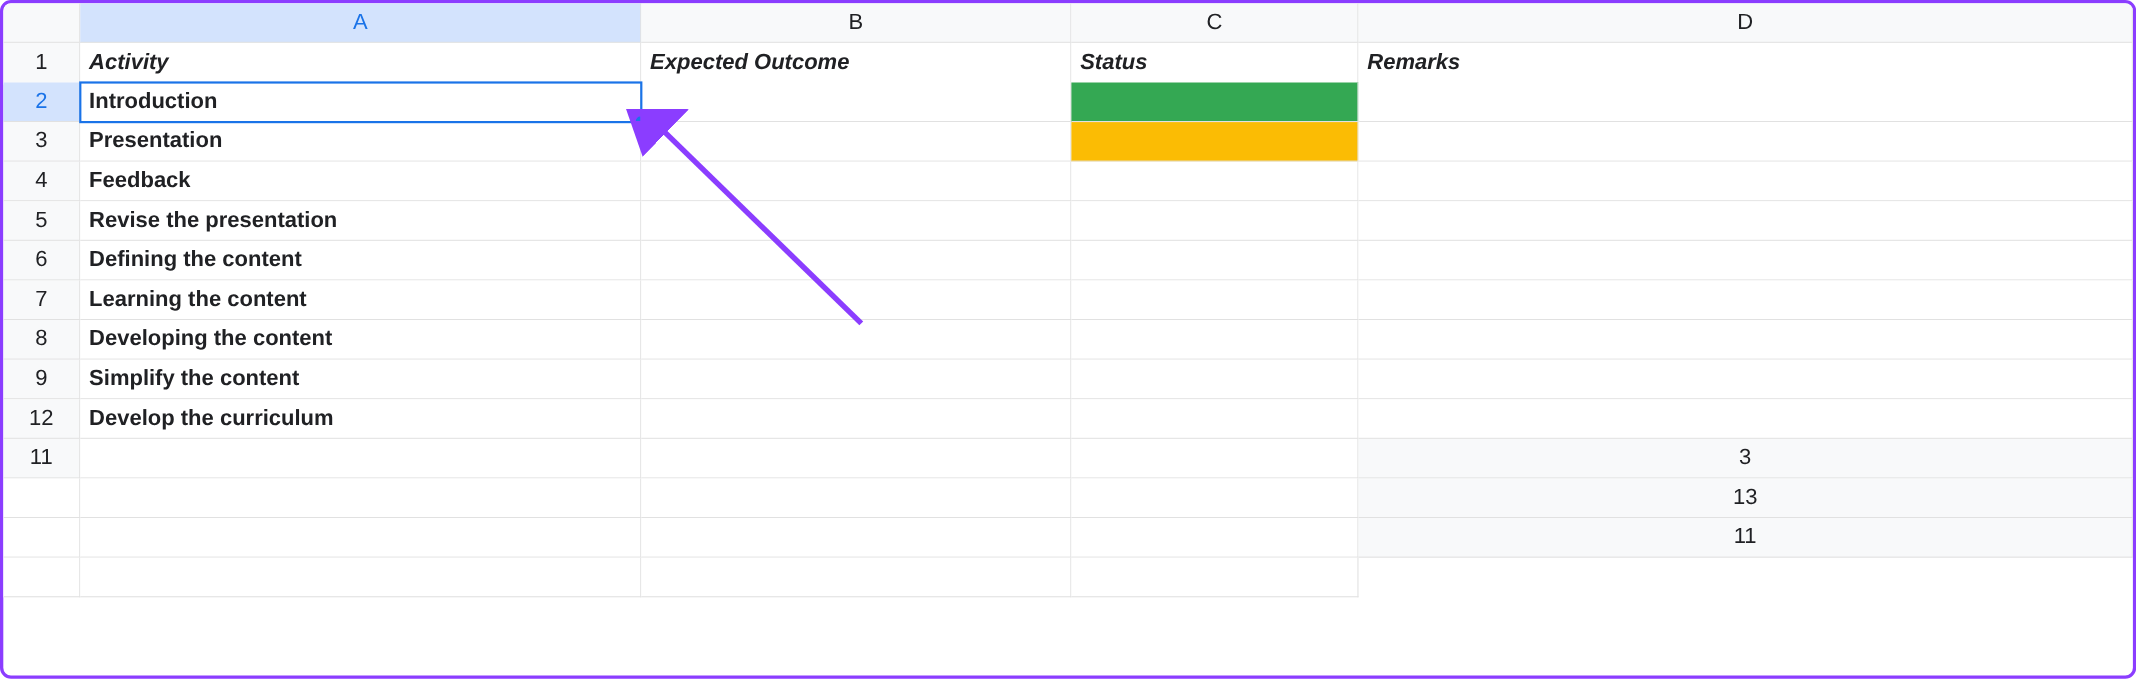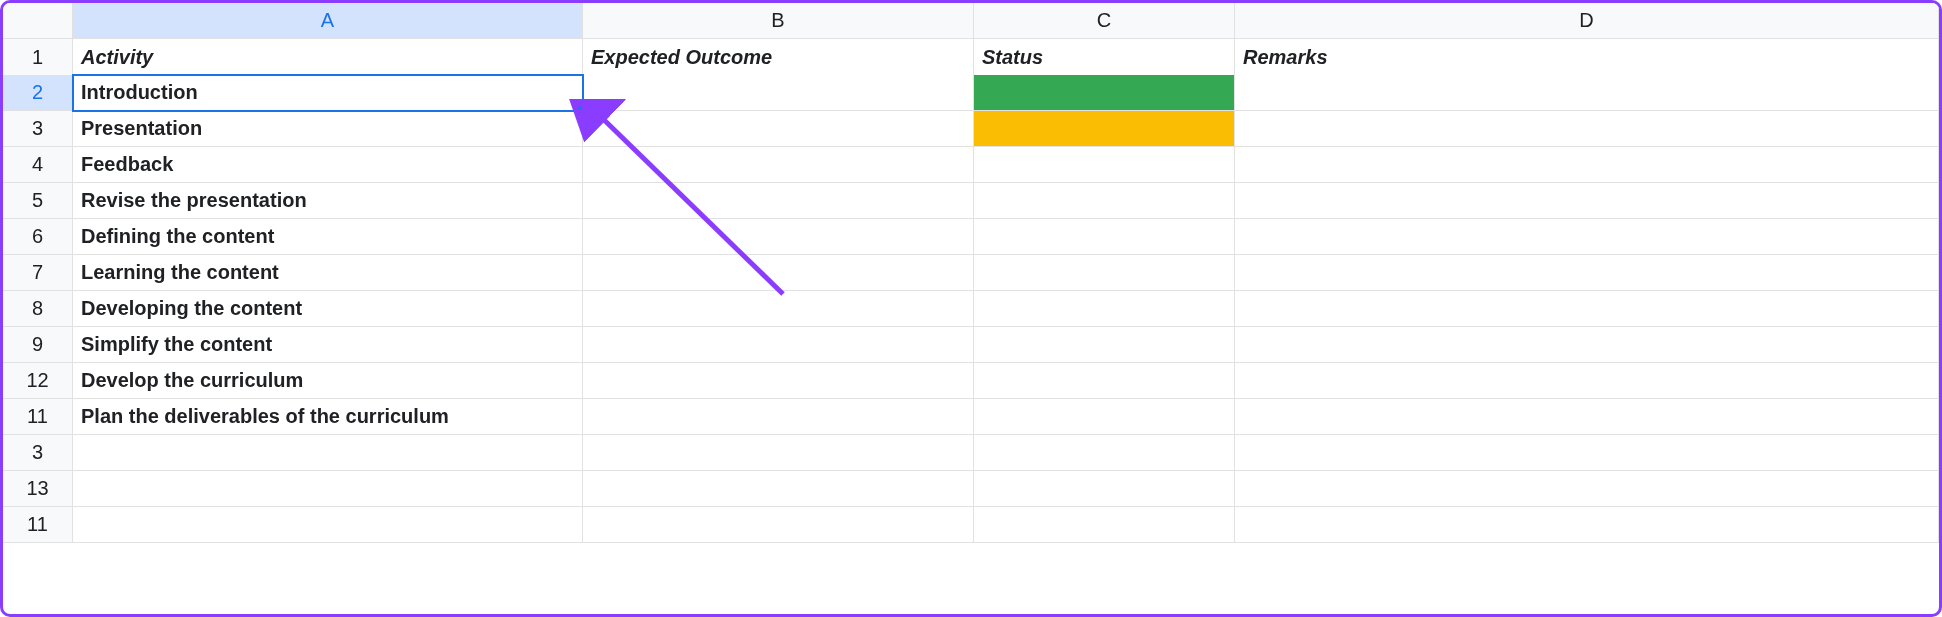--- a/index.html
+++ b/index.html
@@ -165,21 +165,20 @@
   <div class="cell"></div>
   <div class="cell"></div>
 
   <div class="row-h">12</div>
   <div class="cell data">Develop the curriculum</div>
   <div class="cell"></div>
   <div class="cell"></div>
   <div class="cell"></div>
 
   <div class="row-h">11</div>
-  <div class="cell data">Plan the deliverables of the curriculum</div>
   <div class="cell"></div>
   <div class="cell"></div>
   <div class="cell"></div>
 
   <div class="row-h">3</div>
   <div class="cell"></div>
   <div class="cell"></div>
   <div class="cell"></div>
   <div class="cell"></div>
 

